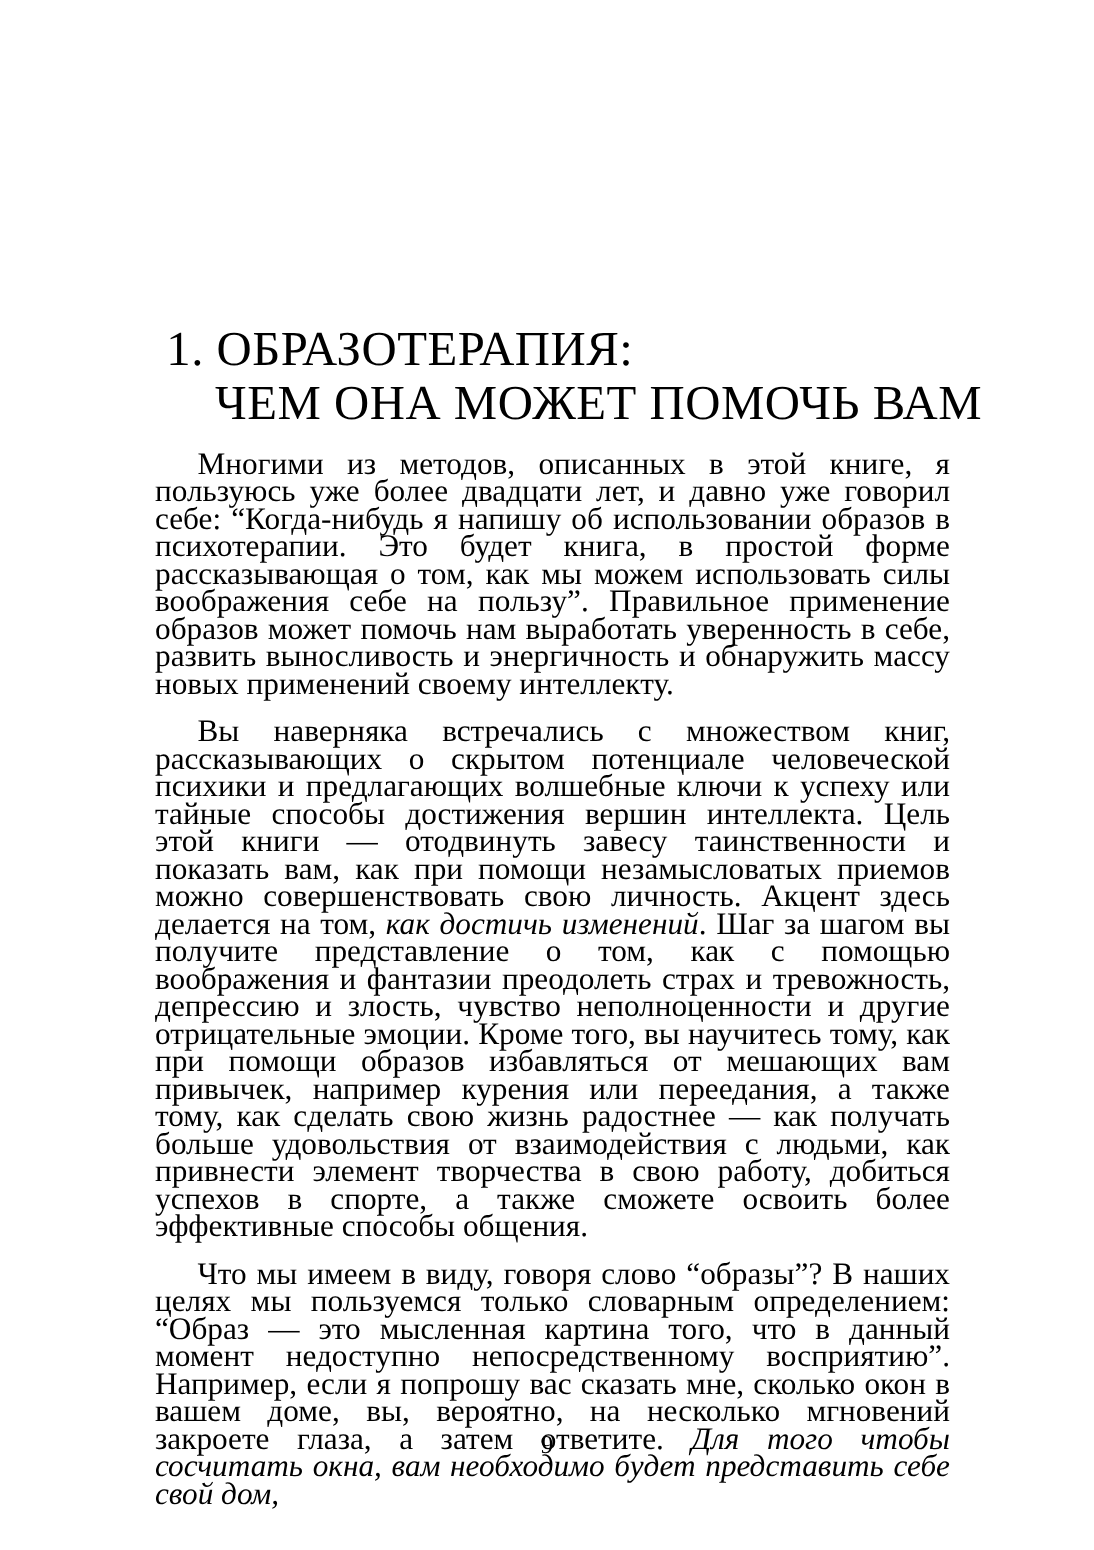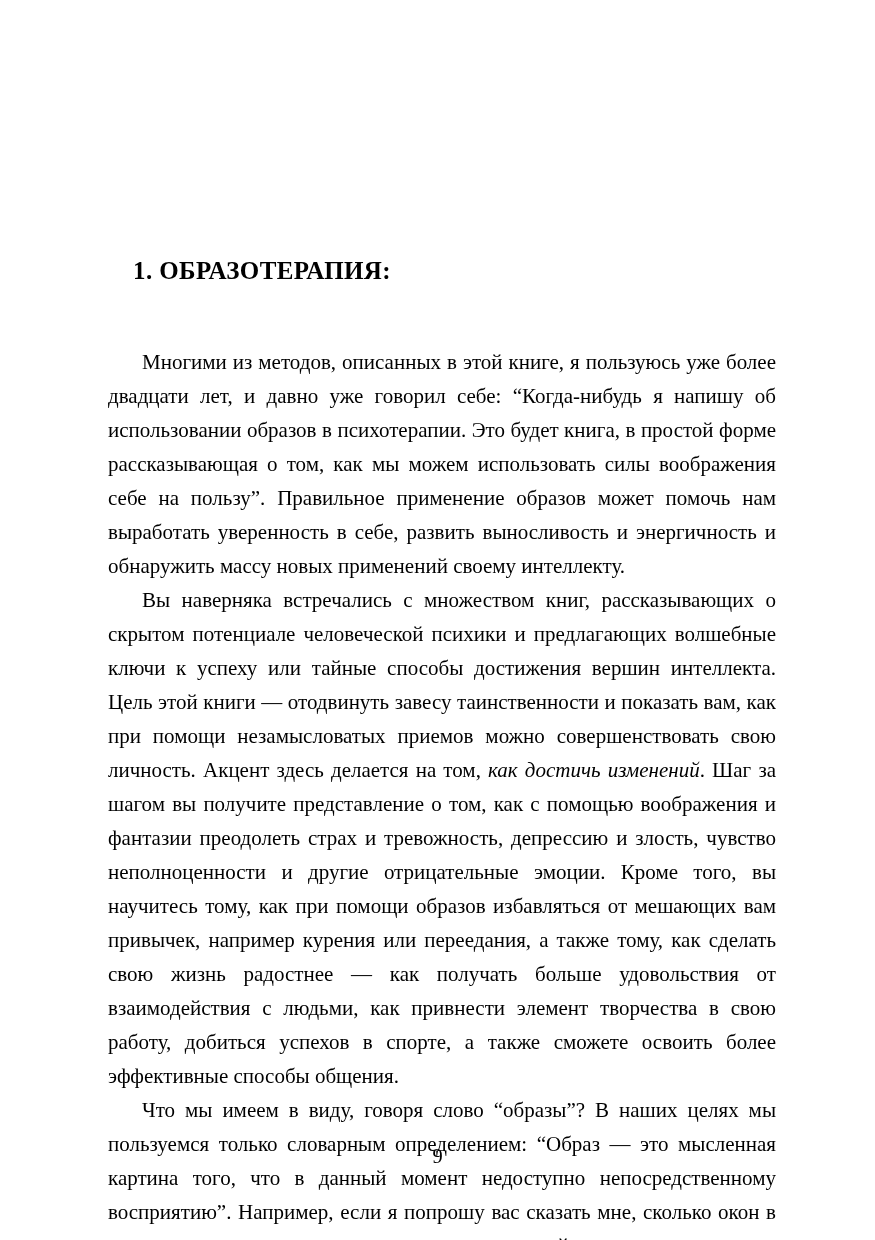--- a/index.html
+++ b/index.html
@@ -20,22 +20,22 @@
     color: #000000;
     -webkit-font-smoothing: antialiased;
   }
 
   
   .chapter-title {
     position: absolute;
     left: 108px;
     top: 232px;
     width: 680px;
-    font-size: 25px;
-    font-weight: bold;
+    font-size: 39px;
+    font-weight: normal;
     line-height: 43px;
     letter-spacing: 0.4px;
     white-space: nowrap;
   }
   .chapter-title .title-line {
     display: block;
   }
   .chapter-title .title-line-1 {
     padding-left: 25px;
   }
@@ -45,23 +45,23 @@
 
   
   .body-text {
     position: absolute;
     left: 108px;
     top: 345px;
     width: 668px;
   }
 
   .para {
-    margin: 0;
-    font-size: 21px;
-    line-height: 34px;
+    margin: 16px;
+    font-size: 25px;
+    line-height: 22px;
     text-align: justify;
     text-justify: inter-word;
     text-indent: 34px;
     hyphens: manual;
   }
 
   .para i,
   .para em {
   }
 
@@ -76,20 +76,21 @@
     line-height: 24px;
   }
 </style>
 </head>
 <body>
 
 <div class="page">
 
   <h1 class="chapter-title">
     <span class="title-line title-line-1">1. ОБРАЗОТЕРАПИЯ:</span>
+    <span class="title-line title-line-2">ЧЕМ ОНА МОЖЕТ ПОМОЧЬ ВАМ</span>
   </h1>
 
   <div class="body-text">
 
     <p class="para">Многими из методов, описанных в этой книге, я пользуюсь уже более двадцати лет, и давно уже говорил себе: “Когда-нибудь я напишу об использовании образов в психотерапии. Это будет книга, в простой форме рассказывающая о том, как мы можем использовать силы воображения себе на пользу”. Правильное применение образов может помочь нам выработать уверенность в себе, развить выносливость и энергичность и обнаружить массу новых применений своему интеллекту.</p>
 
     <p class="para"><span>Вы наверняка встречались с множеством книг, рассказывающих о скрытом потенциале человеческой психики и предлагающих волшебные ключи к успеху или тайные способы достижения вершин интеллекта. Цель этой книги — отодвинуть завесу таинственности и показать вам, как при помощи незамысловатых приемов можно совершенствовать свою личность. Акцент здесь делается на том, </span><i>как достичь изменений</i><span>. Шаг за шагом вы получите представление о том, как с помощью воображения и фантазии преодолеть страх и тревожность, депрессию и злость, чувство неполноценности и другие отрицательные эмоции. Кроме того, вы научитесь тому, как при помощи образов избавляться от мешающих вам привычек, например курения или переедания, а также тому, как сделать свою жизнь радостнее — как получать больше удовольствия от взаимодействия с людьми, как привнести элемент творчества в свою работу, добиться успехов в спорте, а также сможете освоить более эффективные способы общения.</span></p>
 
     <p class="para"><span>Что мы имеем в виду, говоря слово “образы”? В наших целях мы пользуемся только словарным определением: “Образ — это мысленная картина того, что в данный момент недоступно непосредственному восприятию”. Например, если я попрошу вас сказать мне, сколько окон в вашем доме, вы, вероятно, на несколько мгновений закроете глаза, а затем ответите. </span><i>Для того чтобы сосчитать окна, вам необходимо будет представить себе свой дом,</i></p>
 

